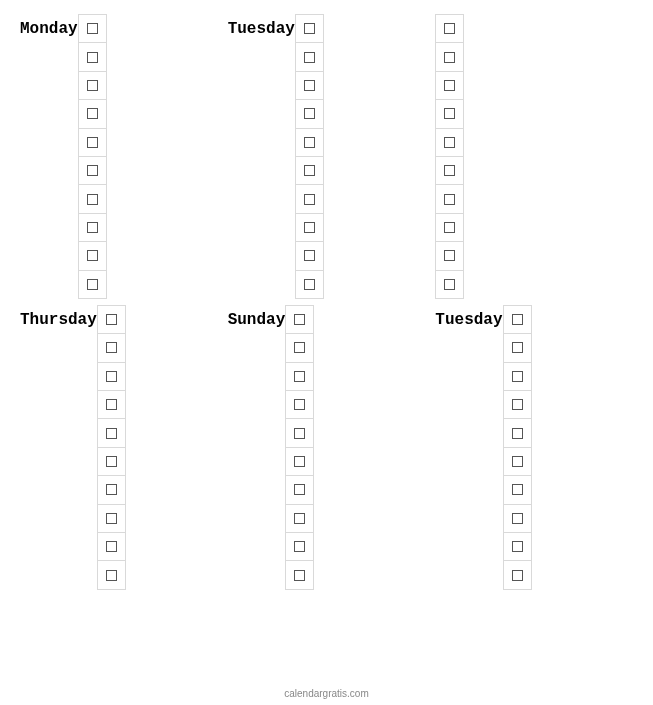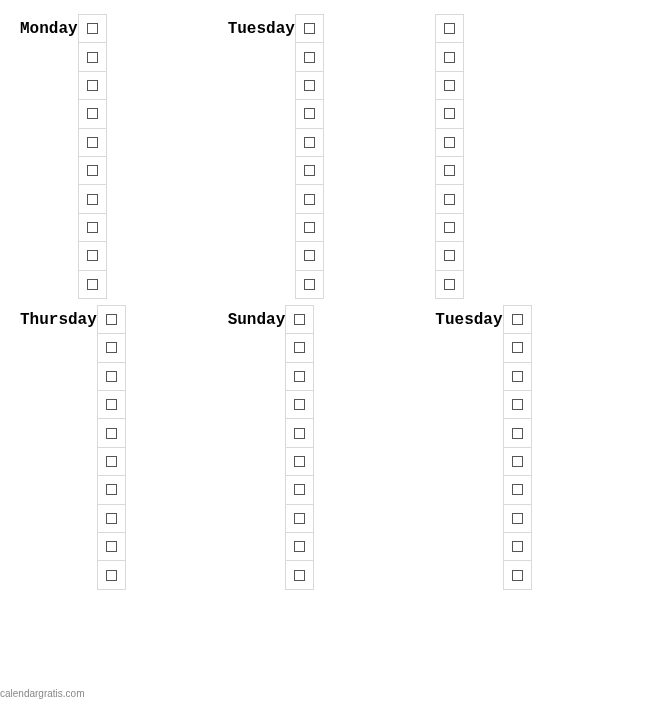--- a/index.html
+++ b/index.html
@@ -49,20 +49,21 @@
     flex: 1;
     padding-left: 8px;
     font-size: 12px;
     color: #000;
   }
   .footer {
     position: absolute;
     bottom: 6px;
     left: 0;
     right: 0;
+    text-align: center;
     font-size: 10px;
     color: #888;
     font-family: Arial, sans-serif;
   }
 </style>
 </head>
 <body>
 
 <div class="grid">
 

